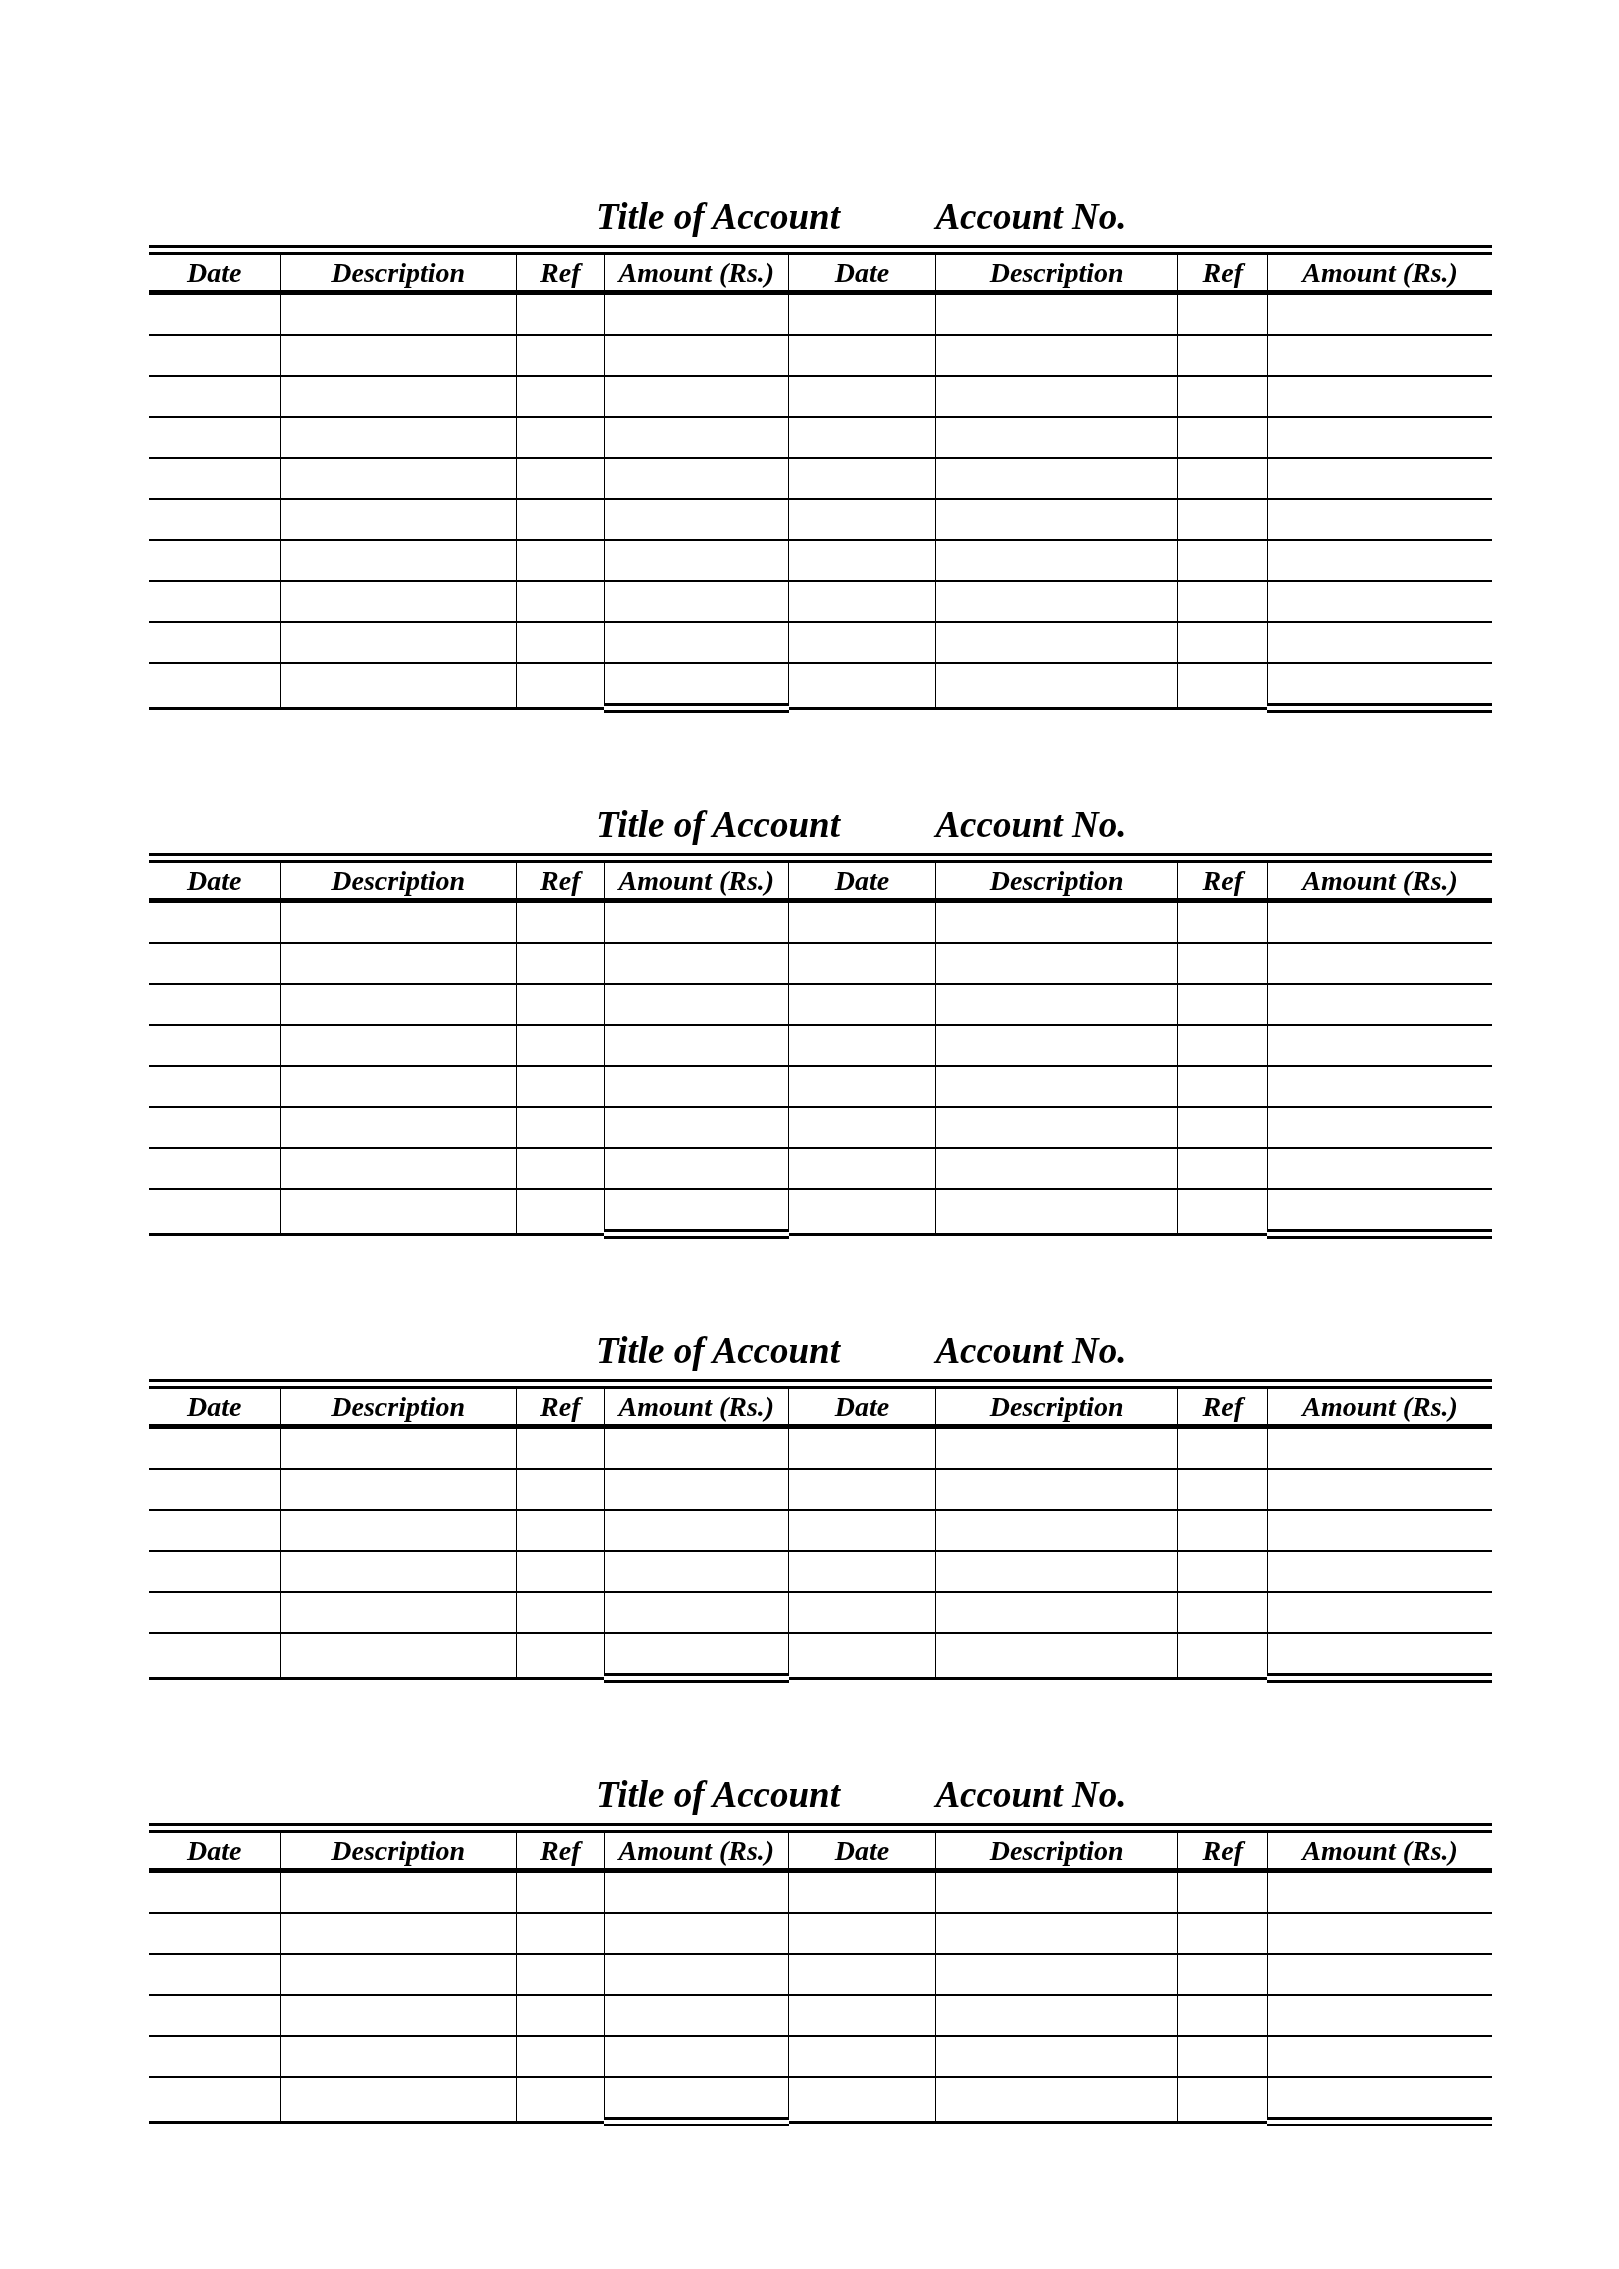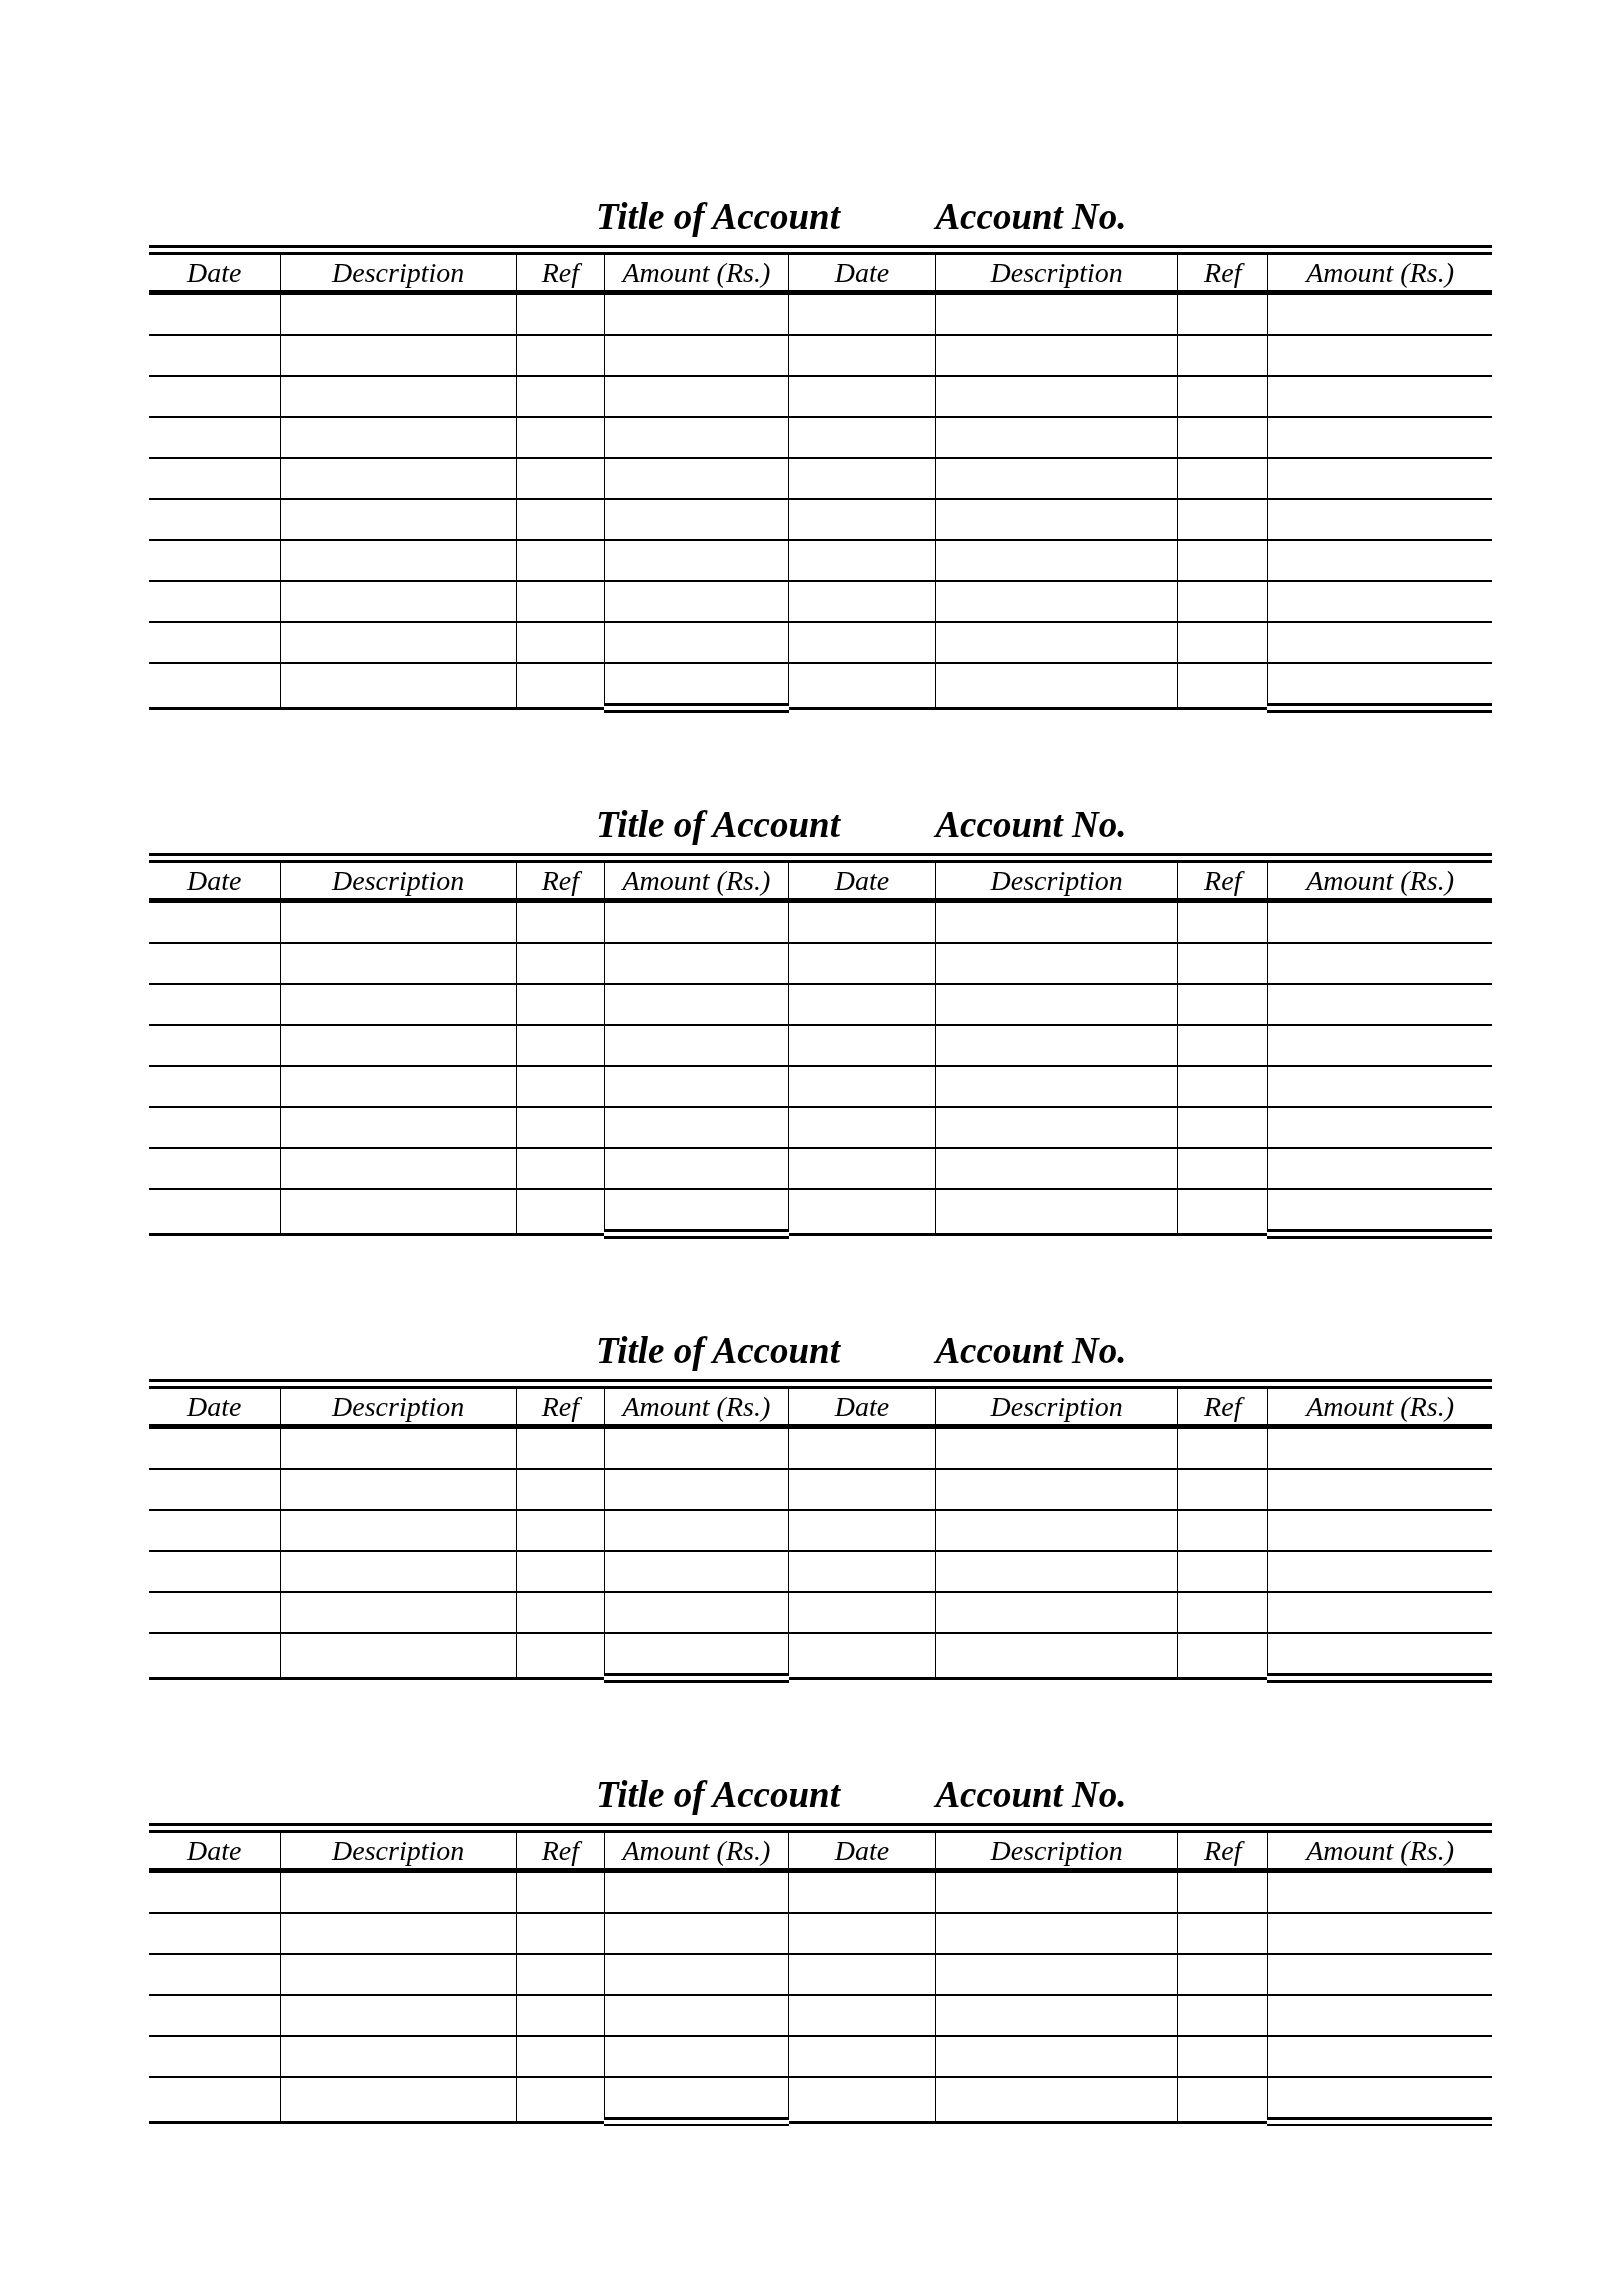--- a/index.html
+++ b/index.html
@@ -30,21 +30,21 @@
   table.grid {
     border-collapse: collapse;
     table-layout: fixed;
     width: 1343px;
     border-top: 10.6px double #000;
   }
   .grid th, .grid td { padding: 0 5.3px; }
   .grid th {
     height: 35px;
     font-size: 28px;
-    font-weight: normal;
+    font-weight: bold;
     font-style: italic;
     text-align: center;
     vertical-align: middle;
     border-bottom: 5.3px solid #000;
     overflow: hidden;
     white-space: nowrap;
   }
   .grid th + th, .grid td + td { border-left: 1.8px solid #000; }
   .grid td { height: 39px; border-bottom: 2.7px solid #000; }
   .grid tr:last-child td { border-bottom: 3.5px solid #000; }

